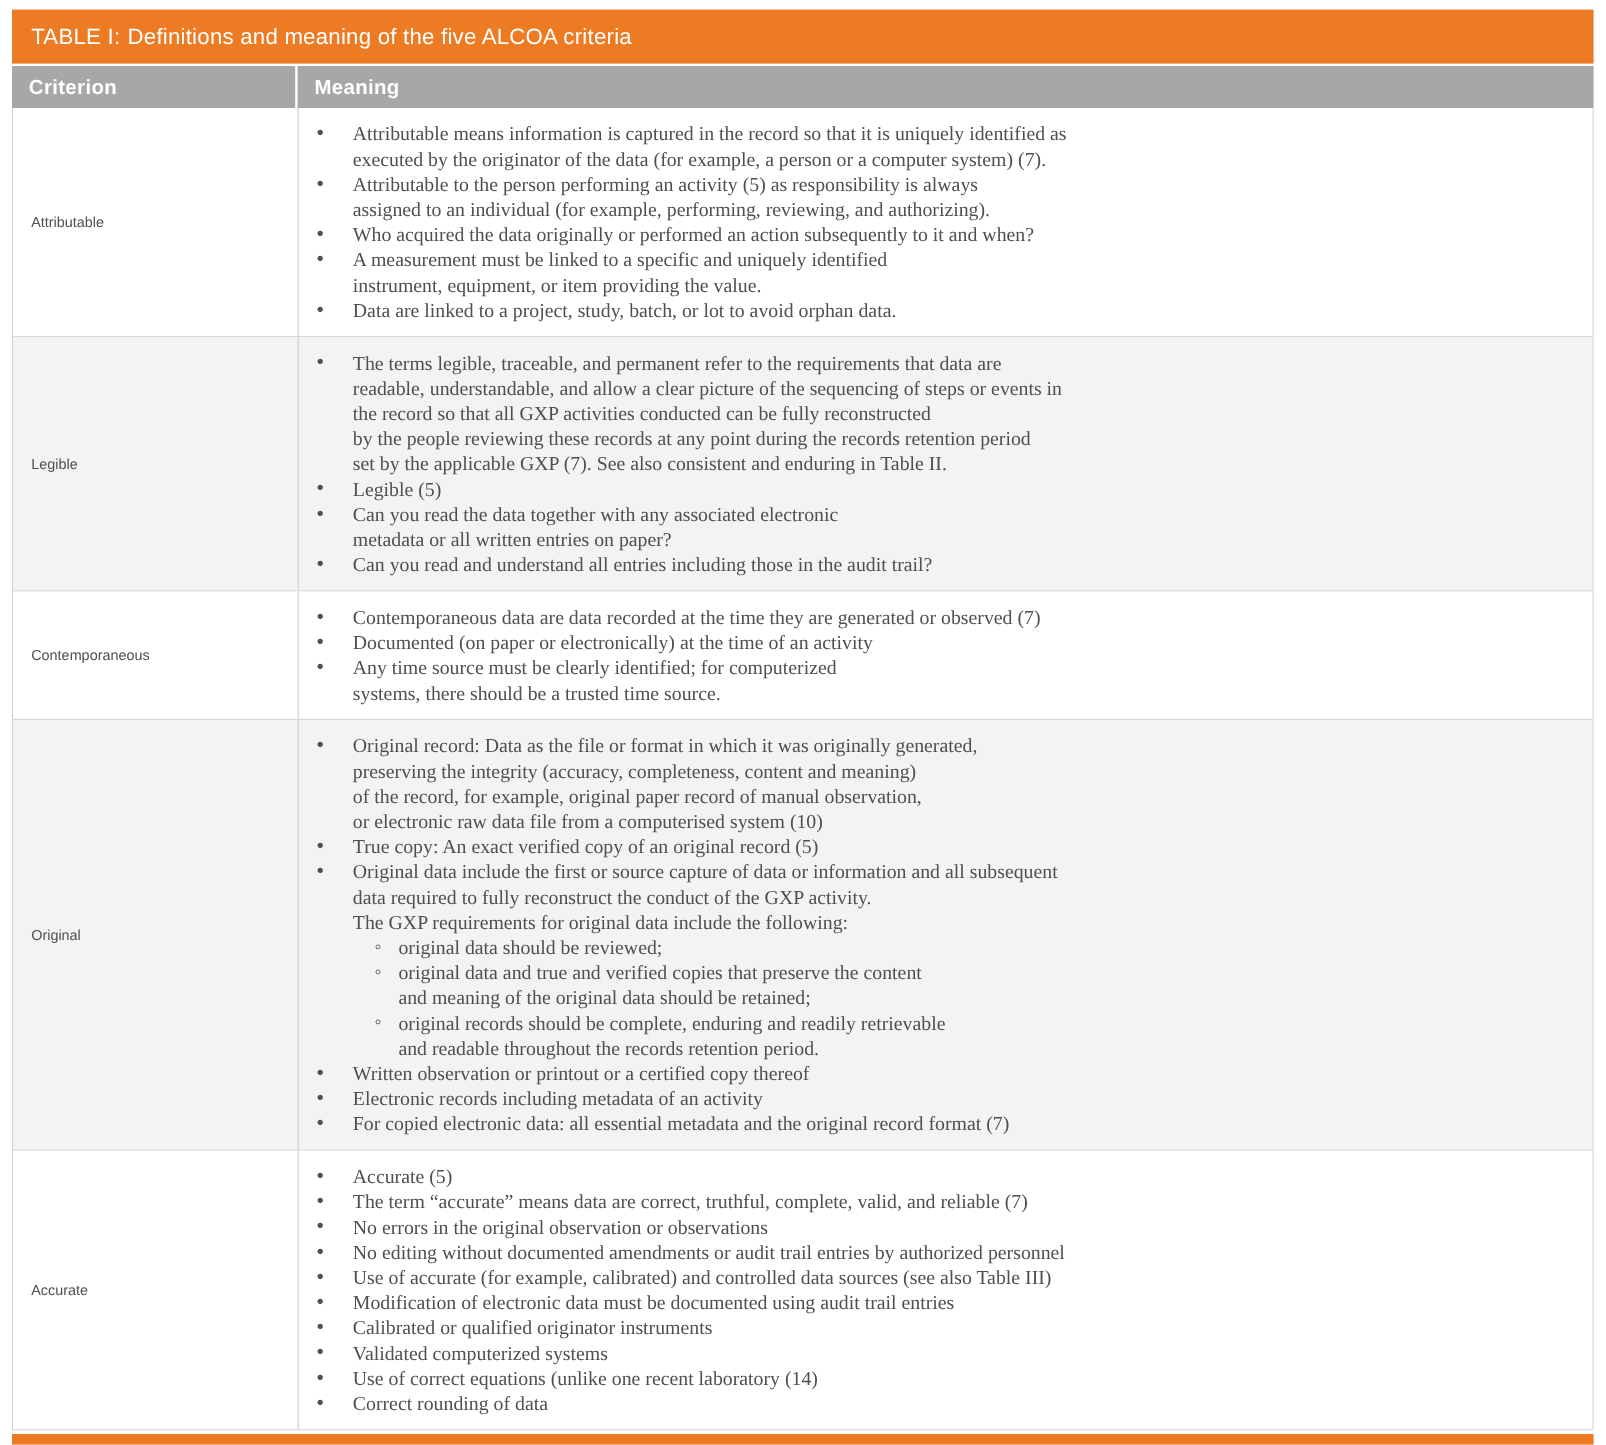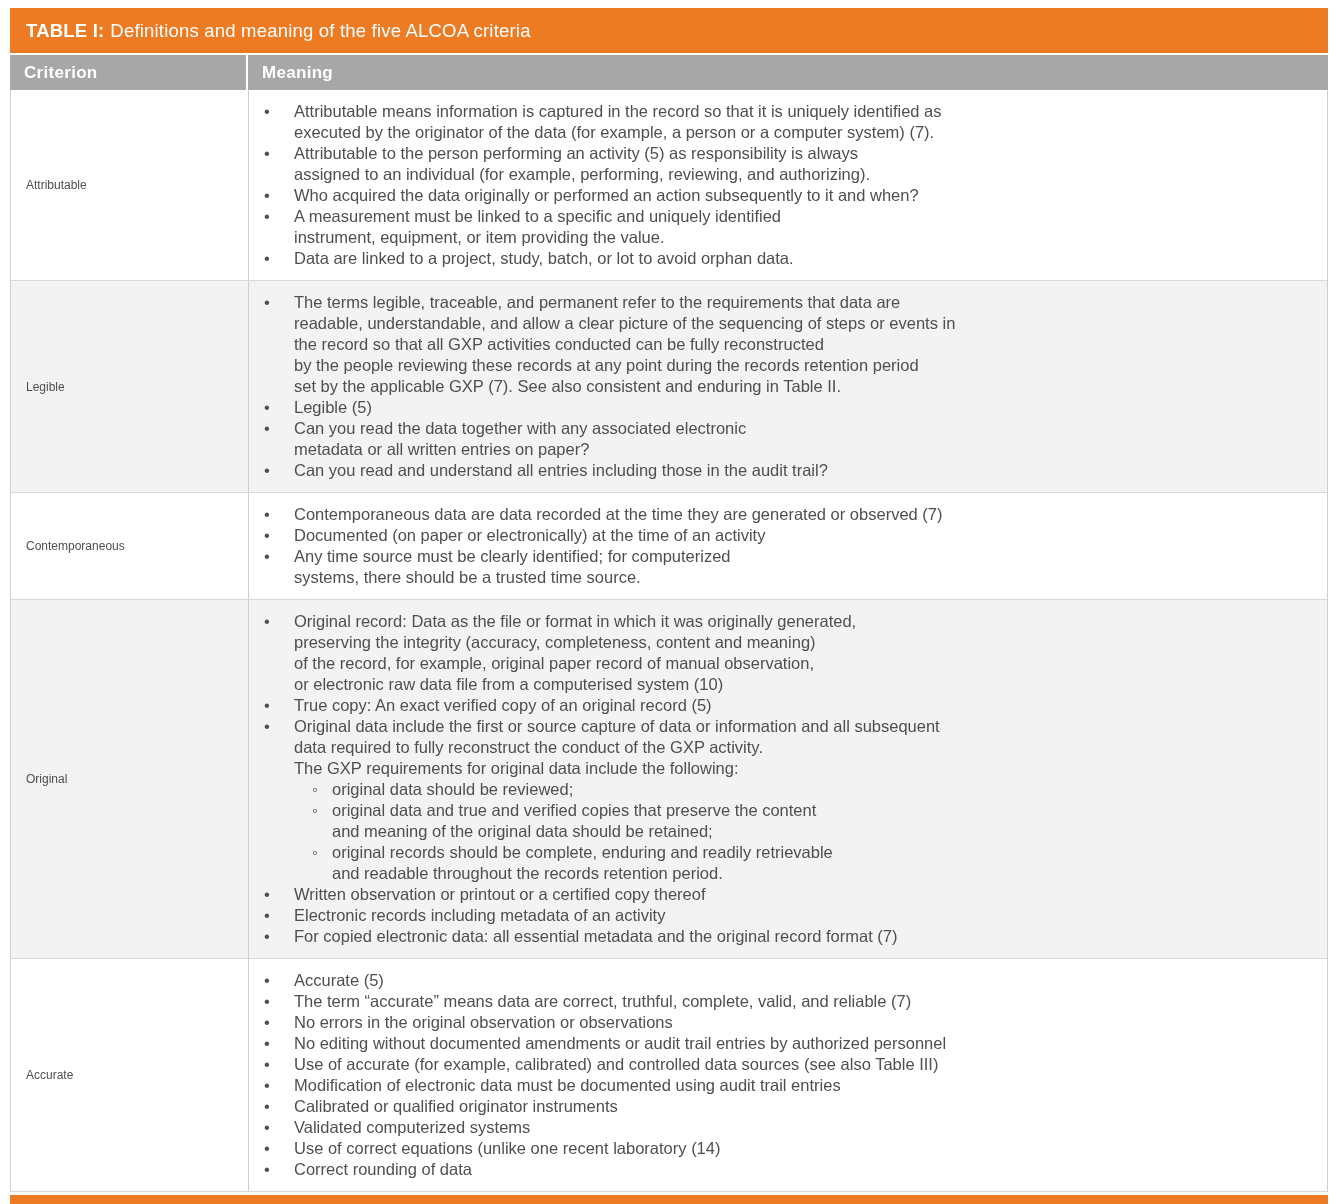--- a/index.html
+++ b/index.html
@@ -19,21 +19,21 @@
   .table-wrap{ margin:8px 10px 0 10px; }
 
   .title-bar{
     background:var(--orange);
     color:#fff;
     padding:12px 16px 11px 16px;
     font-size:18.5px;
     letter-spacing:0.2px;
     margin-bottom:2px;
   }
-  .title-prefix{ font-weight:bold; margin-right:6px; }
+  .title-prefix{ font-weight:normal; margin-right:6px; }
 
   .head-row{
     display:flex;
     background:var(--header-gray);
     color:#fff;
     font-weight:bold;
     font-size:17px;
     letter-spacing:0.3px;
   }
   .head-cell{ padding:8px 14px 7px 14px; }
@@ -60,21 +60,21 @@
   .cell.meaning{
     flex:1;
     padding:11px 24px 11px 15px;
     font-size:16.5px;
     line-height:21px;
   }
   .bullet-item{ display:flex; }
   .bullet-marker{ flex:0 0 30px; }
   .bullet-item.sub{ padding-left:48px; }
   .bullet-item.sub .bullet-marker{ flex:0 0 20px; }
-  .bullet-text{ flex:1; white-space:pre-wrap; }
+  .bullet-text{ flex:1; white-space:pre-wrap;font-family:Liberation Serif, serif; }
 
   .bottom-bar{
     height:9px;
     background:var(--orange);
     margin-top:3px;
   }
 </style>
 </head>
 <body>
 

